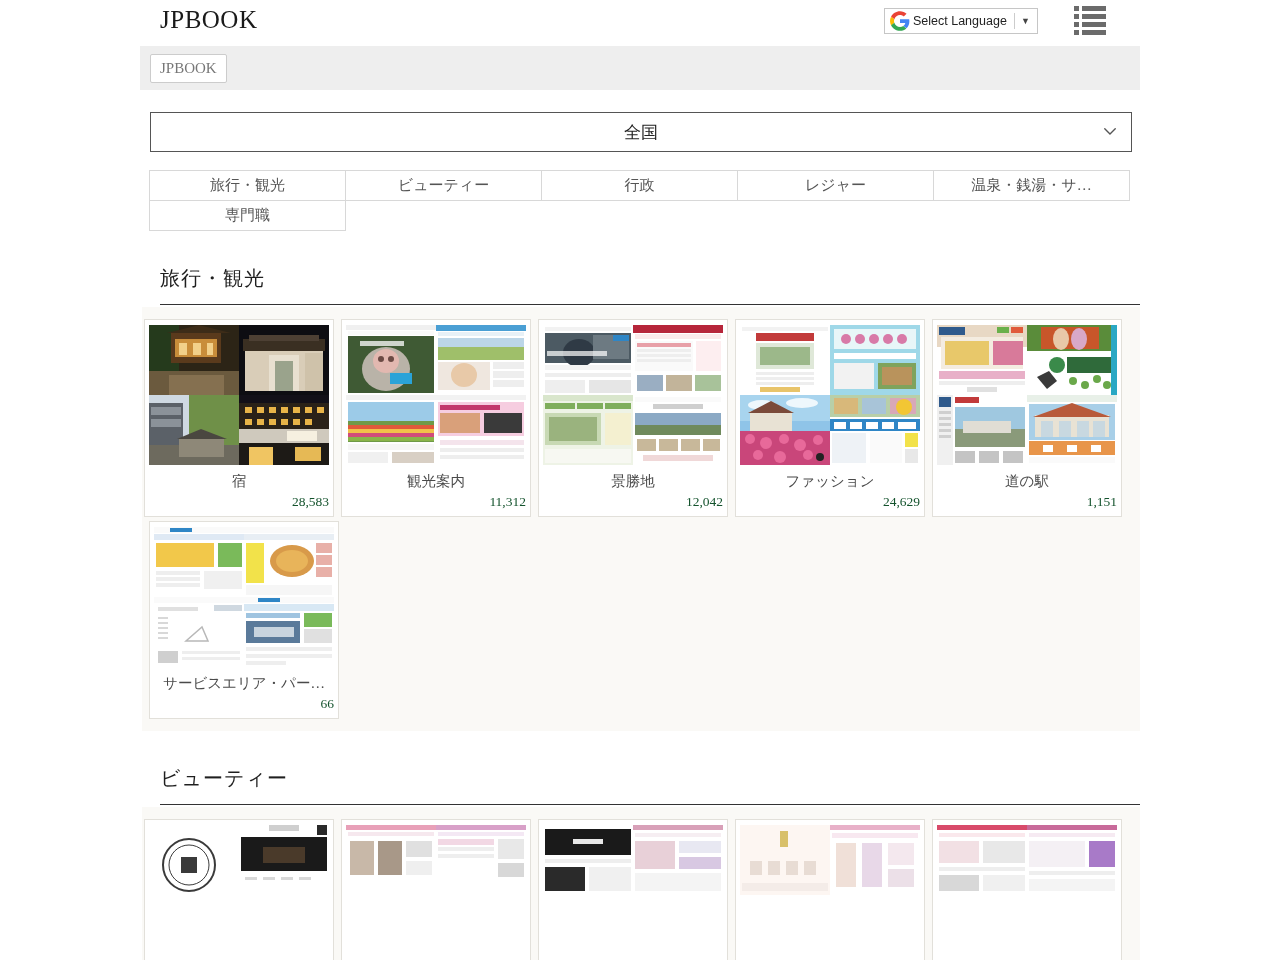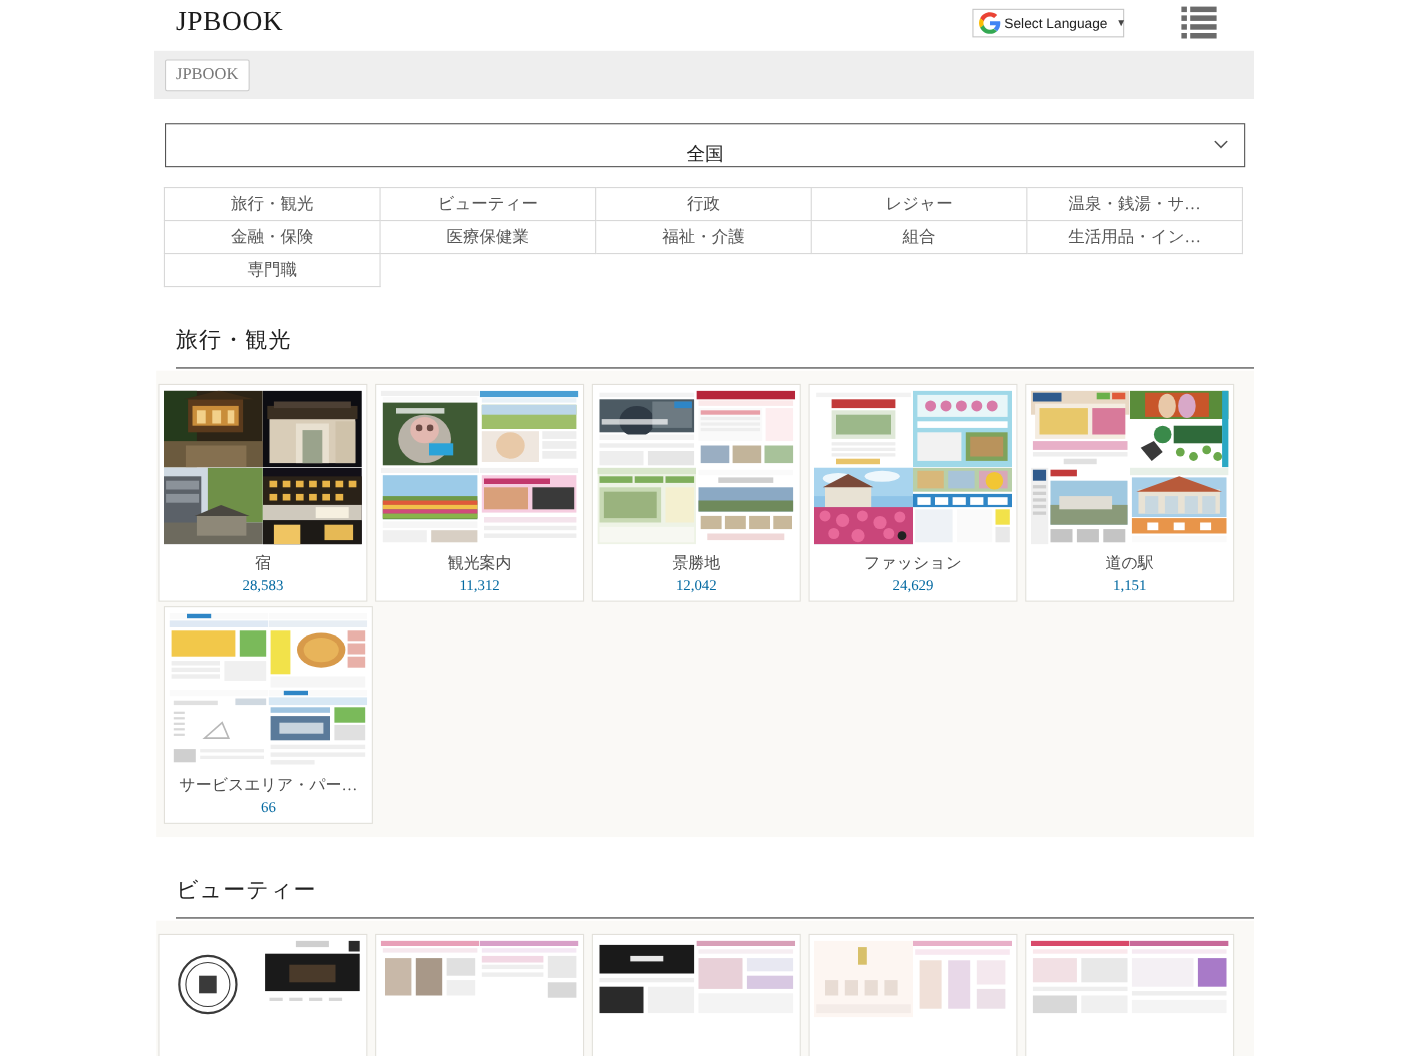--- a/index.html
+++ b/index.html
@@ -27,21 +27,21 @@
     font-family: "Liberation Serif", "DejaVu Serif", serif;
     font-size: 25px;
     letter-spacing: .5px;
     color: #1a1a1a;
     font-weight: normal;
     margin: 0;
   }
   .translate-widget {
     position: absolute;
     left: 884px; top: 8px;
-    width: 138px; height: 26px;
+    width: 154px; height: 26px;
     border: 1px solid #c6c6c6;
     background: #fff;
     display: flex;
     align-items: center;
     font-family: "Liberation Sans", sans-serif;
   }
   .g-logo {
     width: 20px; height: 20px;
     margin: 0 3px 0 5px;
     position: relative;
@@ -96,21 +96,21 @@
   }
 
   
   .select-wrap {
     width: 982px;
     margin: 22px 0 0 150px;
     height: 40px;
     border: 1px solid #555;
     background: #fff;
     display: flex;
-    align-items: flex-end;
+    align-items: center;
     justify-content: center;
     position: relative;
     cursor: pointer;
   }
   .select-value {
     font-size: 17px;
     color: #222;
     font-family: "Liberation Serif", "DejaVu Serif", serif;
   }
   .select-caret {
@@ -188,23 +188,23 @@
     font-size: 14.5px;
     color: #4a4a4a;
     font-family: "Liberation Serif", "DejaVu Serif", serif;
     white-space: nowrap;
     overflow: hidden;
     text-overflow: ellipsis;
     padding: 0 2px;
   }
   .card-count {
     margin-top: 3px;
-    text-align: center;
+    text-align: right;
     font-size: 13.5px;
-    color: #0369a1;
+    color: #14532d;
     font-family: "Liberation Serif", "DejaVu Serif", serif;
   }
   .row2 { margin-top: 4px; }
 
   
   .photo { width: 100%; height: 100%; }
 </style>
 </head>
 <body>
 
@@ -261,27 +261,20 @@
   </div>
 
   <table class="cat-table">
     <tbody>
       <tr>
         <td>旅行・観光</td>
         <td>ビューティー</td>
         <td>行政</td>
         <td>レジャー</td>
         <td>温泉・銭湯・サ…</td>
-      </tr>
-      <tr>
-        <td>金融・保険</td>
-        <td>医療保健業</td>
-        <td>福祉・介護</td>
-        <td>組合</td>
-        <td>生活用品・イン…</td>
       </tr>
       <tr>
         <td>専門職</td>
         <td class="empty"></td>
         <td class="empty"></td>
         <td class="empty"></td>
         <td class="empty"></td>
       </tr>
     </tbody>
   </table>

